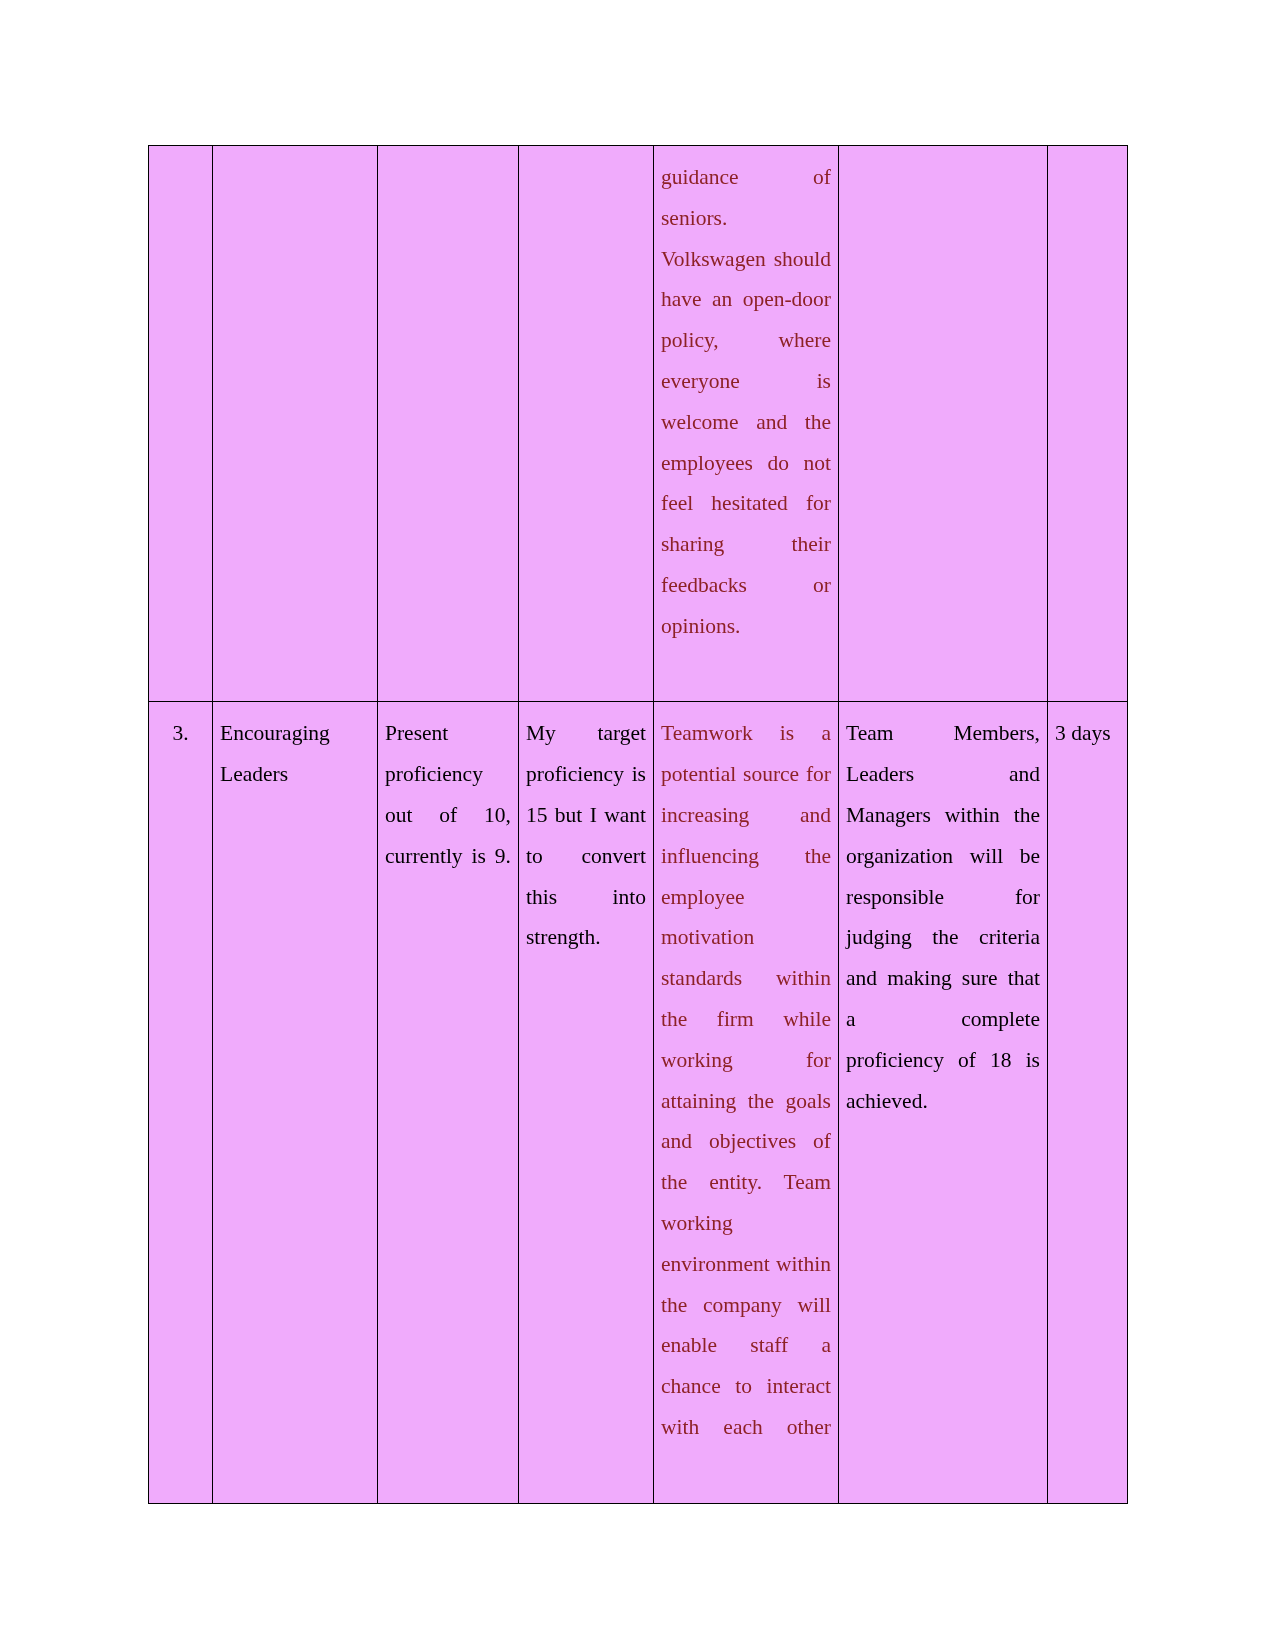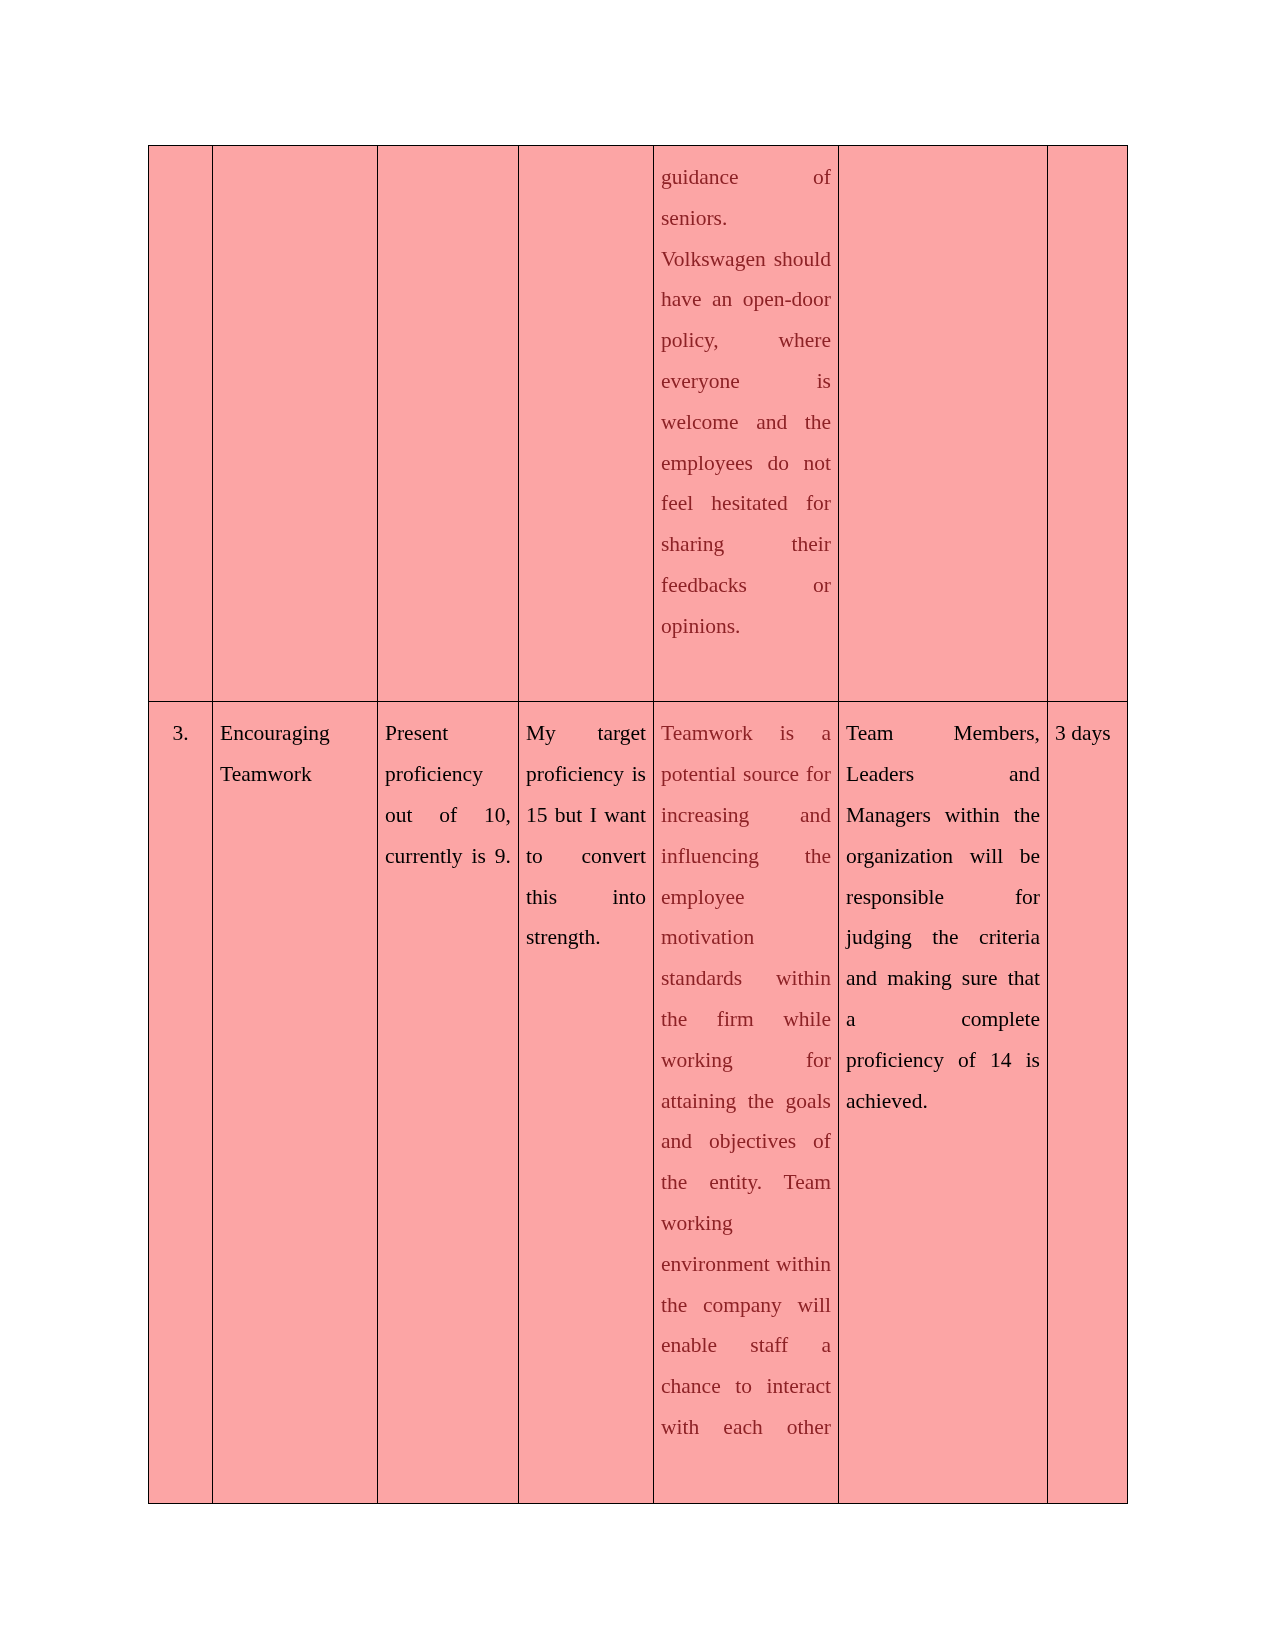--- a/index.html
+++ b/index.html
@@ -27,21 +27,21 @@
     left: 148px;
     top: 145px;
     width: 979px;
     border-collapse: collapse;
     table-layout: fixed;
   }
   .doc-table td {
     border: 1.3px solid #000000;
     vertical-align: top;
     padding: 0;
-    background: #fca5a5;
+    background: #f0abfc;
     font-family: Liberation Serif, serif;
   }
   .cell-inner {
     padding: 11px 7px 14px 7px;
     font-size: 21.5px;
     line-height: 40.8px;
     text-align: justify;
     text-justify: inter-word;
     word-spacing: normal;
     hyphens: none;
@@ -115,33 +115,33 @@
         <td style="border-color: rgb(0, 0, 0);">
           <div class="cell-inner left empty-cell" style="color: rgb(0, 0, 0);"></div>
         </td>
       </tr>
 
       <tr>
         <td style="border-color: rgb(0, 0, 0);">
           <div class="cell-inner center nojust" style="color: rgb(0, 0, 0);">3.</div>
         </td>
         <td style="border-color: rgb(0, 0, 0);">
-          <div class="cell-inner left nojust" style="color: rgb(0, 0, 0);">Encouraging Teamwork</div>
+          <div class="cell-inner left nojust" style="color: rgb(0, 0, 0);">Encouraging Leaders</div>
         </td>
         <td style="border-color: rgb(0, 0, 0); margin-left: 37px;">
           <div class="cell-inner just" style="color: rgb(0, 0, 0);">Present proficiency out of 10, currently is 9.</div>
         </td>
         <td style="border-color: rgb(0, 0, 0);">
           <div class="cell-inner just" style="color: rgb(0, 0, 0);">My target proficiency is 15 but I want to convert this into strength.</div>
         </td>
         <td style="border-color: rgb(0, 0, 0);">
           <div class="cell-inner just red" style="color: rgb(141, 34, 38);">Teamwork is a potential source for increasing and influencing the employee motivation standards within the firm while working for attaining the goals and objectives of the entity. Team working environment within the company will enable staff a chance to interact with each other</div>
         </td>
         <td style="border-color: rgb(0, 0, 0);">
-          <div class="cell-inner just" style="color: rgb(0, 0, 0);">Team Members, Leaders and Managers within the organization will be responsible for judging the criteria and making sure that a complete proficiency of 14 is achieved.</div>
+          <div class="cell-inner just" style="color: rgb(0, 0, 0);">Team Members, Leaders and Managers within the organization will be responsible for judging the criteria and making sure that a complete proficiency of 18 is achieved.</div>
         </td>
         <td style="border-color: rgb(0, 0, 0);">
           <div class="cell-inner left nojust" style="color: rgb(0, 0, 0);">3 days</div>
         </td>
       </tr>
 
     </tbody>
   </table>
 
 </div>

